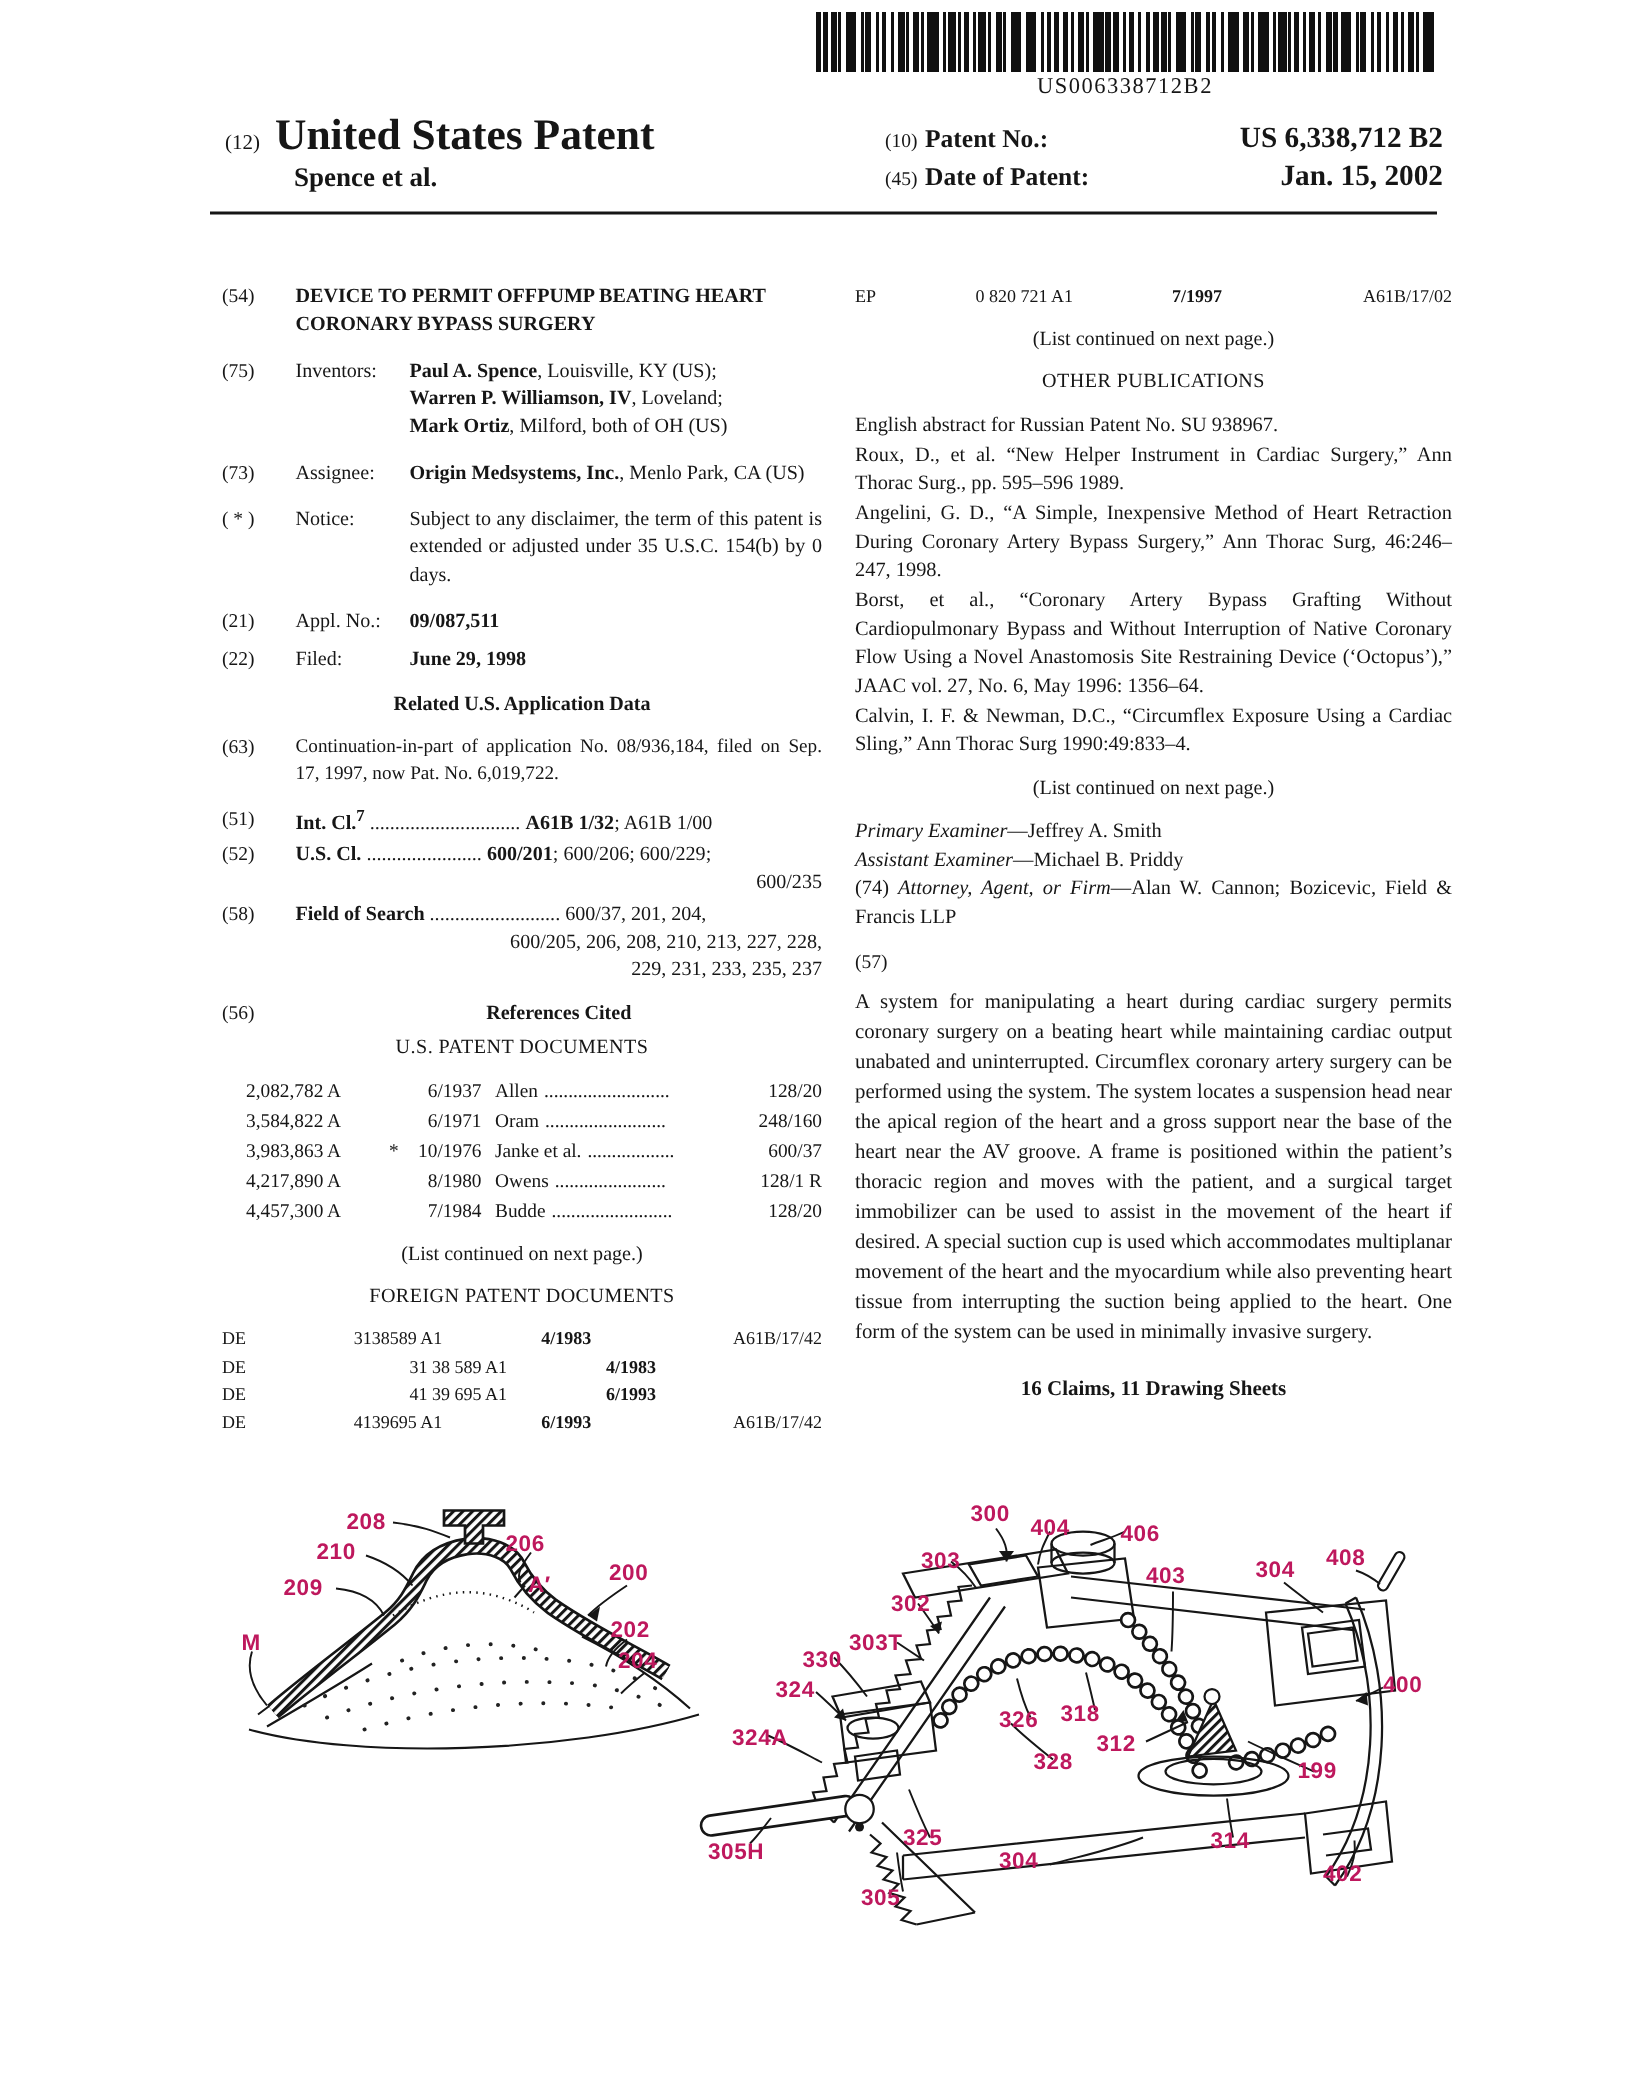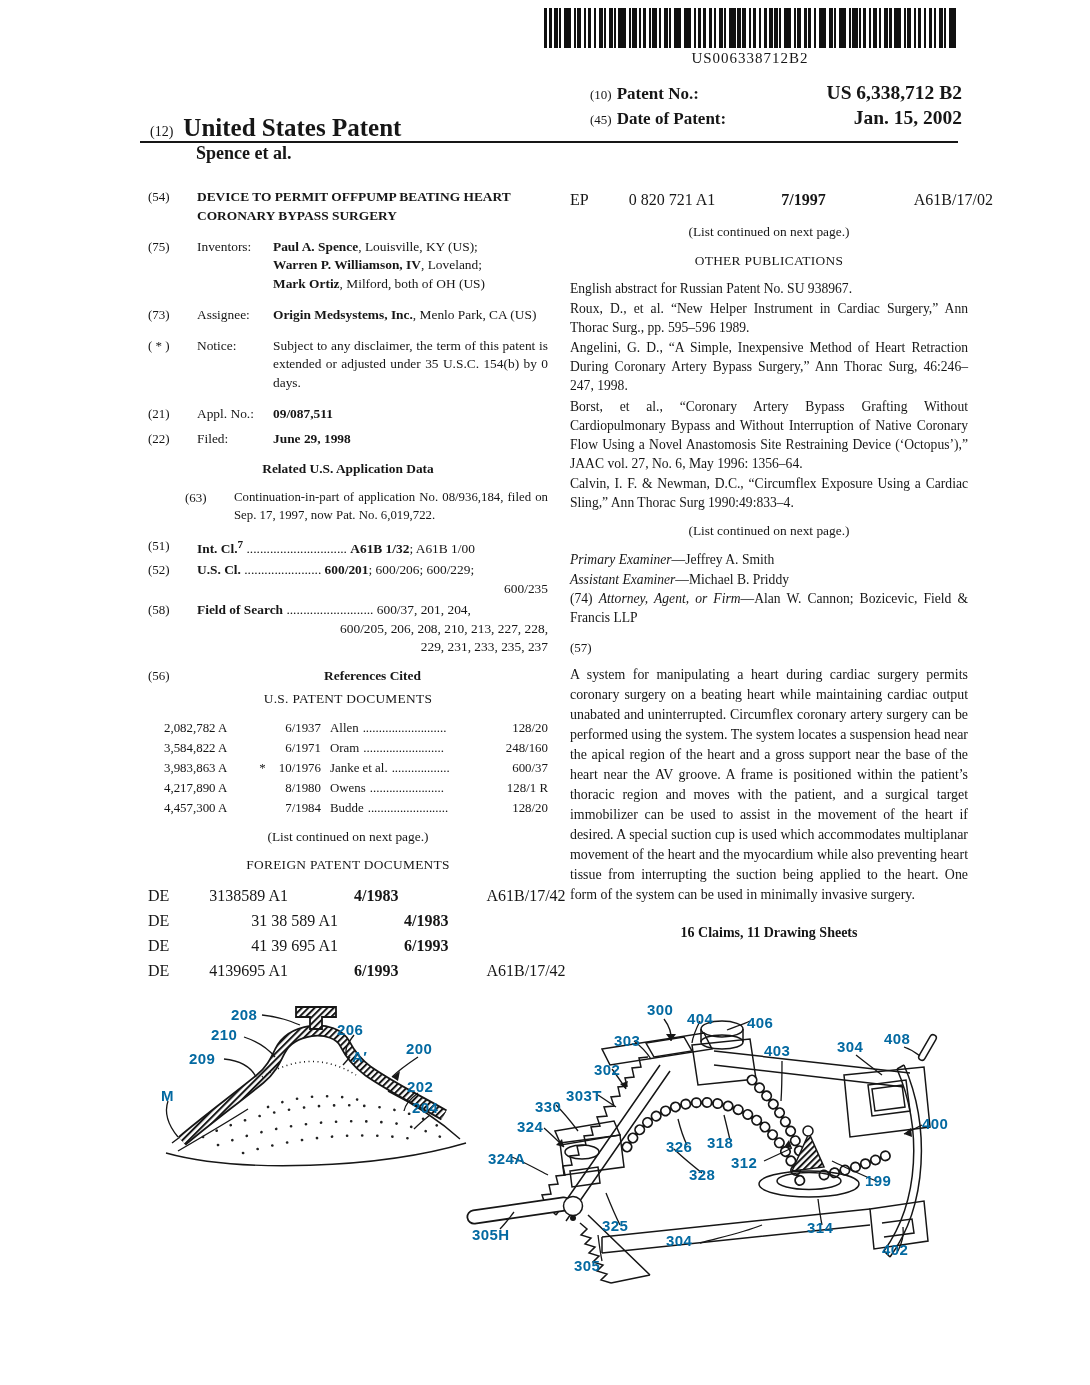--- a/index.html
+++ b/index.html
@@ -11,21 +11,21 @@
   .barcode{height:40px;margin:0 6px;
     background-image:
       repeating-linear-gradient(90deg,#101010 0 2px,transparent 2px 5px),
       repeating-linear-gradient(90deg,#101010 0 3px,transparent 3px 11px),
       repeating-linear-gradient(90deg,transparent 0 6px,#101010 6px 8px,transparent 8px 17px);}
   .barcode-text{text-align:center;font-size:15px;letter-spacing:1px;margin-top:2px;}
 
   .header-left{position:absolute;left:150px;top:74px;}
   .h-line1{display:flex;align-items:baseline;}
   .h-num{font-size:14px;margin-right:10px;}
-  .h-title{font-size:25px;font-weight:bold;margin-top:40px;}
+  .h-title{font-size:29px;font-weight:bold;}
   .h-party{font-size:18px;font-weight:bold;margin:1px 0 0 46px;}
 
   .header-right{position:absolute;left:590px;top:82px;width:372px;}
   .hr-row{display:flex;align-items:baseline;margin-bottom:3px;}
   .hr-num{font-size:13px;margin-right:5px;}
   .hr-label{font-weight:bold;font-size:17px;}
   .hr-value{font-weight:bold;font-size:19.5px;margin-left:auto;}
 
   .head-rule{position:absolute;left:140px;top:141px;width:818px;height:2px;background:#161616;}
 
@@ -34,52 +34,52 @@
   .col-left{left:148px;width:400px;}
   .col-right{left:570px;width:398px;}
 
   .entry{display:grid;grid-template-columns:49px 1fr;margin-bottom:12px;}
   .entry .num{font-size:13px;}
   .lab-grid{display:grid;grid-template-columns:76px 1fr;}
   .b{font-weight:bold;}
   .it{font-style:italic;}
   .just{text-align:justify;}
   .center{text-align:center;}
-  .small{font-size:12.8px;margin-left:37px;}
+  .small{font-size:12.8px;}
   .right-line{display:block;text-align:right;}
   .sec-head{text-align:center;font-weight:bold;margin:5px 0 10px;}
   .caps-head{text-align:center;margin:2px 0 9px;letter-spacing:0.3px;}
 
   .refrow{display:flex;font-size:12.9px;line-height:1.55;padding-left:16px;}
   .rnum{width:92px;white-space:nowrap;}
   .rstar{width:13px;text-align:center;}
   .rdate{width:52px;text-align:right;margin-right:9px;white-space:nowrap;}
   .rname{white-space:nowrap;}
   .rdots{flex:1;overflow:hidden;white-space:nowrap;margin:0 4px;}
   .rcls{white-space:nowrap;}
 
-  .frow{display:flex;font-size:16px;line-height:1.55;gap:40px;}
+  .frow{display:flex;font-size:12px;line-height:1.55;gap:40px;}
   .fcountry{width:44px;}
   .fnum{width:122px;text-align:right;white-space:nowrap;}
   .fdate{width:62px;margin-left:26px;white-space:nowrap;font-weight:bold;}
   .fdots{flex:1;overflow:hidden;white-space:nowrap;margin:0 4px;text-align:right;}
   .fcls{white-space:nowrap;}
 
   .pub{font-size:13.6px;text-align:justify;margin-bottom:1px;}
   .exam{font-size:13.6px;}
   .attorney{font-size:13.6px;text-align:justify;}
   .abstract-body{font-size:13.9px;line-height:1.44;text-align:justify;}
   .claims-line{font-weight:bold;text-align:center;margin-top:18px;font-size:14px;}
   .list-cont{text-align:center;margin:10px 0;}
 
   
   .fig{position:absolute;}
   .fig-cup{left:148px;top:995px;width:345px;height:178px;}
   .fig-frame{left:452px;top:985px;width:512px;height:335px;}
-  .figlab{position:absolute;font:bold 15px "Liberation Sans",sans-serif;letter-spacing:0.4px;color:#0369a1;text-align:right;}
+  .figlab{position:absolute;font:bold 15px "Liberation Sans",sans-serif;letter-spacing:0.4px;color:#be185d;text-align:right;}
   svg{display:block;}
 </style>
 </head>
 <body>
 
 <div class="page">
 
   <div class="barcode-wrap">
     <div class="barcode"></div>
     <div class="barcode-text">US006338712B2</div>

